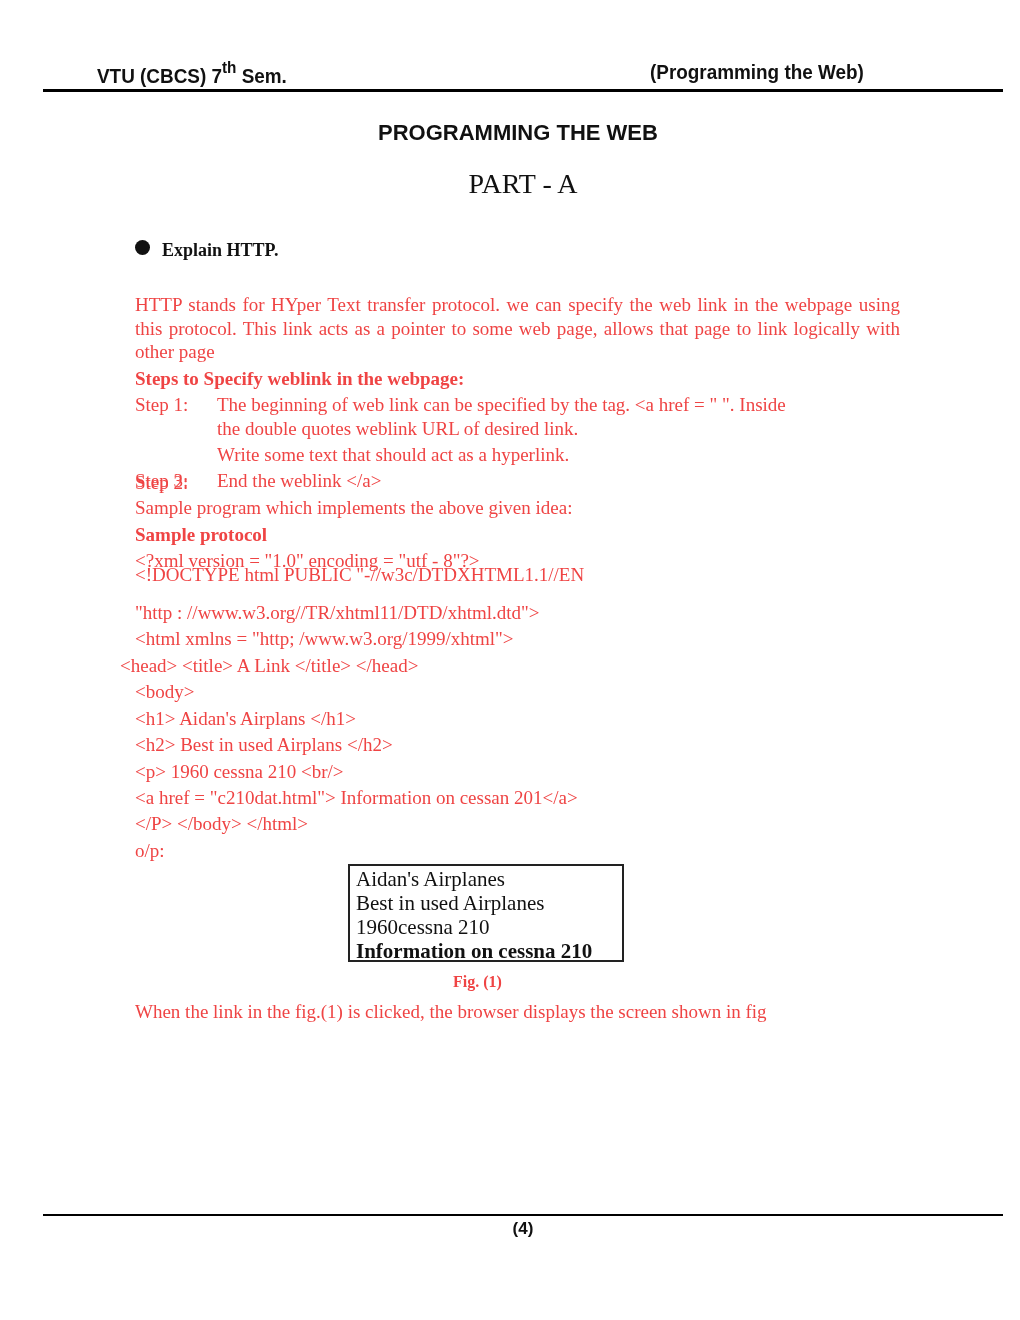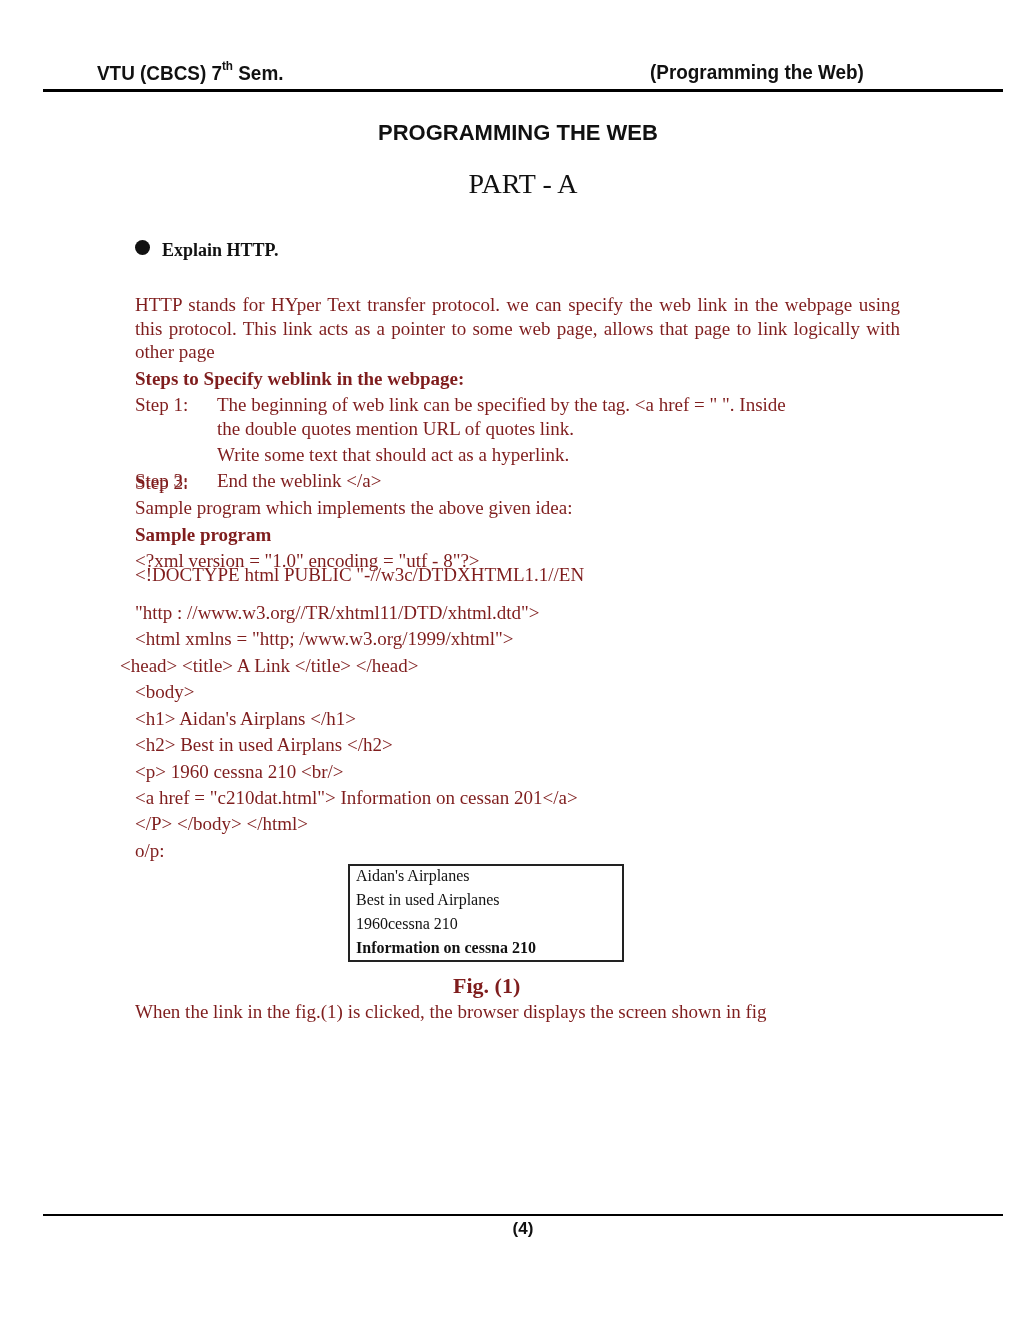--- a/index.html
+++ b/index.html
@@ -1,78 +1,78 @@
 <!DOCTYPE html>
 <html><head>
 <meta charset="utf-8">
 <style>
   html, body { margin: 0; padding: 0; background: #ffffff; }
   body { width: 1020px; height: 1320px; position: relative; overflow: hidden; color: #111; }
   .abs { position: absolute; white-space: nowrap; }
   .hdr { font-family: "Liberation Sans", sans-serif; font-weight: bold; font-size: 21px; top: 60px; transform: scaleX(0.9); transform-origin: left top; }
-  .hdr sup { font-size: 13px; position: relative; top: -2px; }
+  .hdr sup { font-size: 17px; position: relative; top: -2px; }
   .rule { position: absolute; left: 43px; width: 960px; background: #000; }
-  .serif { font-family: "Liberation Serif", serif; font-size: 19px; color: #7f1d1d; }
+  .serif { font-family: "Liberation Serif", serif; font-size: 19px; color: #ef4444; }
   .title { font-family: "Liberation Sans", sans-serif; font-weight: bold; font-size: 22px; left: 0; width: 1036px; text-align: center; top: 120px; }
   .part { font-family: "Liberation Serif", serif; font-size: 28px; left: 0; width: 1046px; text-align: center; top: 168px; }
   .q { font-family: "Liberation Serif", serif; font-weight: bold; font-size: 18px; top: 240px; left: 135px; }
   .q .dot { display: inline-block; width: 15px; height: 15px; border-radius: 50%; background: #111; margin-right: 12px; vertical-align: 1px; }
   .para { left: 135px; width: 765px; top: 293px; line-height: 23.5px; text-align: justify; white-space: normal; }
   .step-label { left: 135px; }
   .step-text { left: 217px; }
   .b { font-weight: bold; }
   .fig-box { position: absolute; left: 348px; top: 864px; width: 276px; height: 98px; border: 2px solid #222; box-sizing: border-box; }
-  .fig-line { font-family: "Liberation Serif", serif; font-size: 16px; left: 356px; }
+  .fig-line { font-family: "Liberation Serif", serif; font-size: 21px; left: 356px; }
   .foot { font-family: "Liberation Sans", sans-serif; font-weight: bold; font-size: 17px; left: 0; width: 1046px; text-align: center; top: 1219px; }
 </style>
 </head>
 <body>
 
 <div class="abs hdr" style="left:97px;"><span>VTU (CBCS) 7</span><sup>th</sup><span> Sem.</span></div>
 <div class="abs hdr" style="left:650px;">(Programming the Web)</div>
 <div class="rule" style="top:89px;height:3px;"></div>
 
 <div class="abs title">PROGRAMMING THE WEB</div>
 <div class="abs part">PART - A</div>
 
 <div class="abs q"><span class="dot"></span><span>Explain  HTTP.</span></div>
 
 <div class="abs serif para">HTTP stands for HYper Text transfer protocol. we can specify the web link in the webpage using this protocol. This link acts as a pointer to some web page, allows that page to link logically with other page</div>
 
 <div class="abs serif b" style="left:135px;top:368px;">Steps to Specify weblink in the webpage:</div>
 
 <div class="abs serif step-label" style="top:394px;">Step 1:</div>
 <div class="abs serif step-text" style="top:394px;">The beginning of web link can be specified by the tag. &lt;a href = "    ". Inside</div>
-<div class="abs serif step-text" style="top:418px;">the double quotes mention URL of quotes link.</div>
+<div class="abs serif step-text" style="top:418px;">the double quotes weblink URL of desired link.</div>
 
 <div class="abs serif step-label" style="top:444px;margin-top:28px;">Step 2:</div>
 <div class="abs serif step-text" style="top:444px;">Write some text that should act as a hyperlink.</div>
 
 <div class="abs serif step-label" style="top:470px;">Step 3:</div>
 <div class="abs serif step-text" style="top:470px;">End the weblink &lt;/a&gt;</div>
 
 <div class="abs serif" style="left:135px;top:497px;">Sample program which implements the above given idea:</div>
-<div class="abs serif b" style="left:135px;top:524px;">Sample program</div>
+<div class="abs serif b" style="left:135px;top:524px;">Sample protocol</div>
 
 <div class="abs serif" style="left:135px;top:550px;">&lt;?xml version = "1.0" encoding = "utf - 8"?&gt;</div>
 <div class="abs serif" style="left:135px;top:564px;text-align:right;">&lt;!DOCTYPE html PUBLIC "-//w3c/DTDXHTML1.1//EN</div>
 <div class="abs serif" style="left:135px;top:602px;">"http : //www.w3.org//TR/xhtml11/DTD/xhtml.dtd"&gt;</div>
 <div class="abs serif" style="left:135px;top:628px;">&lt;html xmlns = "http; /www.w3.org/1999/xhtml"&gt;</div>
 <div class="abs serif" style="left:120px;top:655px;">&lt;head&gt; &lt;title&gt; A Link &lt;/title&gt; &lt;/head&gt;</div>
 <div class="abs serif" style="left:135px;top:681px;">&lt;body&gt;</div>
 <div class="abs serif" style="left:135px;top:708px;">&lt;h1&gt; Aidan's Airplans &lt;/h1&gt;</div>
 <div class="abs serif" style="left:135px;top:734px;">&lt;h2&gt; Best in used Airplans &lt;/h2&gt;</div>
 <div class="abs serif" style="left:135px;top:761px;">&lt;p&gt;  1960 cessna 210 &lt;br/&gt;</div>
 <div class="abs serif" style="left:135px;top:787px;">&lt;a href = "c210dat.html"&gt; Information on cessan 201&lt;/a&gt;</div>
 <div class="abs serif" style="left:135px;top:813px;">&lt;/P&gt; &lt;/body&gt; &lt;/html&gt;</div>
 <div class="abs serif" style="left:135px;top:840px;">o/p:</div>
 
 <div class="fig-box"></div>
 <div class="abs fig-line" style="top:867px;">Aidan's Airplanes</div>
 <div class="abs fig-line" style="top:891px;">Best in used Airplanes</div>
 <div class="abs fig-line" style="top:915px;">1960cessna 210</div>
 <div class="abs fig-line b" style="top:939px;">Information on cessna 210</div>
-<div class="abs serif b" style="left:453px;top:973px;font-size:22px;">Fig. (1)</div>
+<div class="abs serif b" style="left:453px;top:973px;font-size:16px;">Fig. (1)</div>
 
 <div class="abs serif" style="left:135px;top:1001px;">When the link in the fig.(1) is clicked, the browser displays the screen shown in fig</div>
 
 <div class="rule" style="top:1214px;height:2px;"></div>
 <div class="abs foot">(4)</div>
 
 </body></html>

